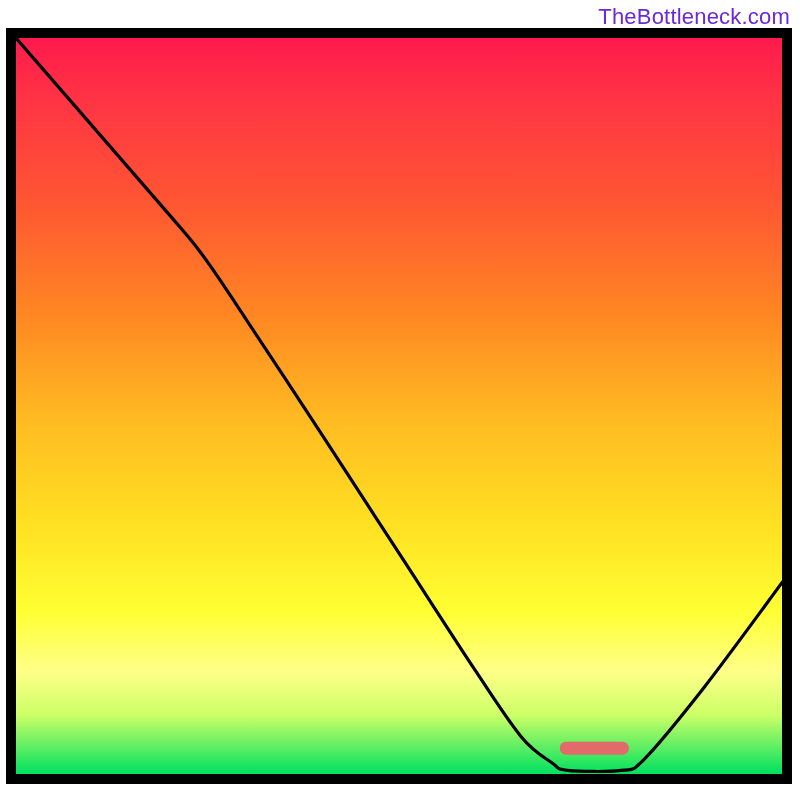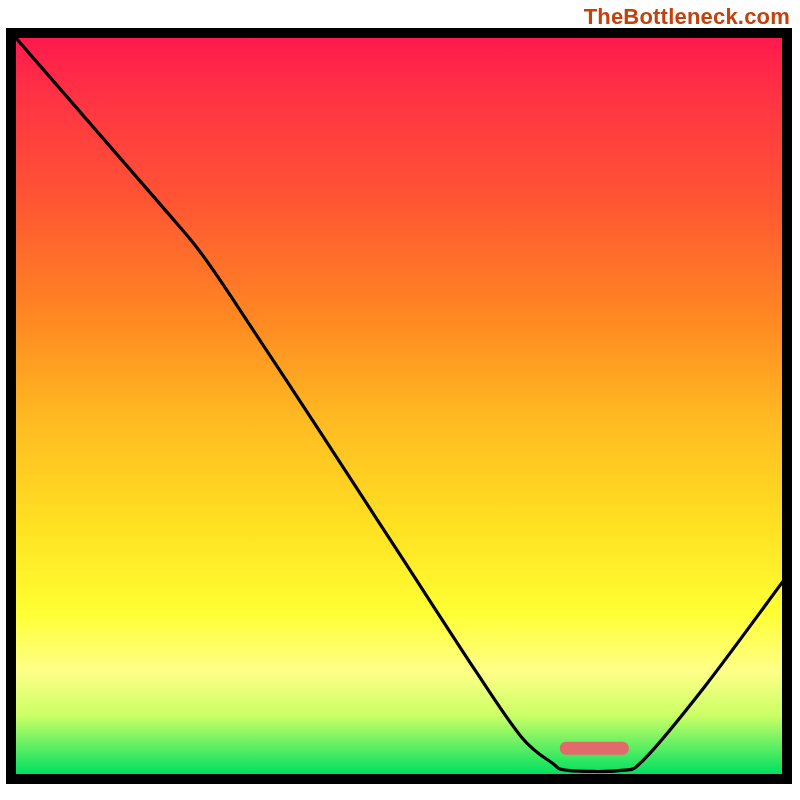--- a/index.html
+++ b/index.html
@@ -35,22 +35,22 @@
       #ffff88 86%,
       #ccff66 92%,
       #00e060 100%
     );
   }
   .attribution {
     position: absolute;
     top: 4px;
     right: 10px;
     font-size: 22px;
-    font-weight: 700;
-    color: #c2410c;
+    font-weight: 400;
+    color: #6d28d9;
     letter-spacing: 0.2px;
   }
   svg.overlay {
     position: absolute;
     left: 0;
     top: 0;
     width: 100%;
     height: 100%;
   }
 </style>

